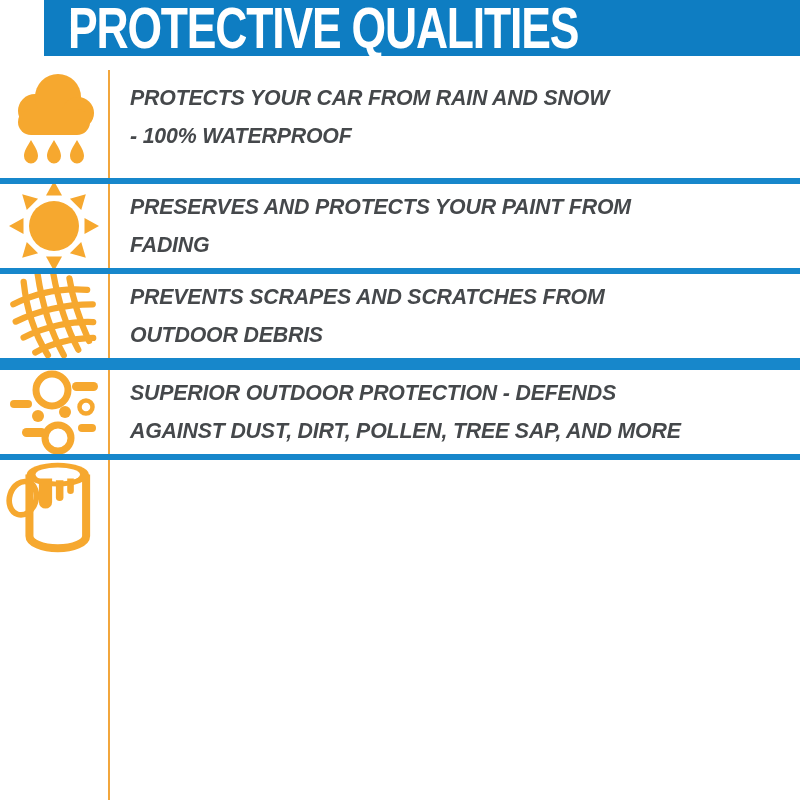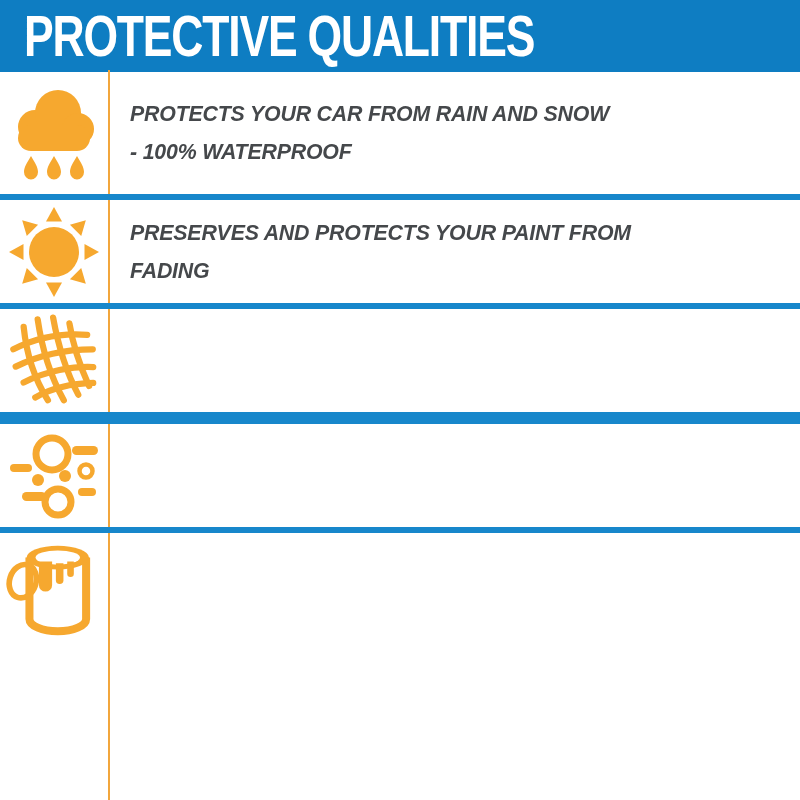--- a/index.html
+++ b/index.html
@@ -5,29 +5,29 @@
   :root{
     --header-bg:#0E7DC2; --divider-blue:#1787CB; --accent-orange:#F2A63C;
     --icon-orange:#F6A82F; --text-gray:#45484B; --background:#FFFFFF;
   }
   *{box-sizing:border-box;}
   html,body{margin:0;padding:0;}
   body{width:800px;height:800px;overflow:hidden;background:var(--background);
        font-family:"Liberation Sans",sans-serif;}
   .page{position:relative;width:800px;height:800px;background:var(--background);}
 
-  .header{height:72px;background:var(--header-bg);display:flex;align-items:center;
-          padding-left:24px;}
+  .header{height:56px;background:var(--header-bg);display:flex;align-items:center;
+          padding-left:24px;margin-left:44px;}
   .title{color:#fff;font-weight:700;font-size:57px;letter-spacing:-1.5px;
          transform:scaleX(.78);transform-origin:left center;white-space:nowrap;}
 
   .accent{position:absolute;left:108px;top:70px;bottom:0;width:2px;
           background:var(--accent-orange);z-index:0;}
 
-  .row{display:flex;height:103px;position:relative;z-index:1;}
+  .row{display:flex;height:84px;position:relative;z-index:1;}
   .row-1{height:122px;}
   .divider{height:6px;background:var(--divider-blue);position:relative;z-index:2;}
 
   .icon-cell{width:108px;flex:none;display:flex;align-items:center;
              justify-content:center;color:var(--icon-orange);}
   .icon-cell svg{overflow:visible;display:block;}
   .text-cell{flex:1;display:flex;flex-direction:column;justify-content:center;
              padding:0 14px 0 22px;min-width:0;}
   .line{font-style:italic;font-weight:700;font-size:22px;line-height:38px;
         color:var(--text-gray);letter-spacing:-0.2px;white-space:nowrap;
@@ -96,20 +96,24 @@
           <path d="M42,8 C39,38 41,70 48,96"></path>
           <path d="M58,10 C56,40 58,70 64,94"></path>
           <path d="M73,20 C71,44 73,66 77,88"></path>
           <path d="M10,32 C36,26 64,28 88,36"></path>
           <path d="M8,50 C36,44 66,46 90,52"></path>
           <path d="M12,68 C38,62 66,64 86,70"></path>
           <path d="M20,86 C42,80 64,82 82,86"></path>
         </g>
       </svg>
     </div>
+    <div class="text-cell">
+      <div class="line">PREVENTS SCRAPES AND SCRATCHES FROM</div>
+      <div class="line">OUTDOOR DEBRIS</div>
+    </div>
   </section>
   <div class="divider"></div>
 
   <div class="divider"></div>
 
   <section class="row">
     <div class="icon-cell">
       <svg width="96" height="100" viewBox="0 0 96 100">
         <g fill="currentColor" stroke="none">
           <rect x="4" y="38" width="22" height="8" rx="4"></rect>
@@ -118,20 +122,24 @@
           <circle cx="59" cy="50" r="6"></circle>
           <rect x="16" y="66" width="24" height="9" rx="4.5"></rect>
           <rect x="72" y="62" width="18" height="8" rx="4"></rect>
         </g>
         <g fill="none" stroke="currentColor">
           <circle cx="46" cy="28" r="16" stroke-width="7"></circle>
           <circle cx="80" cy="45" r="6.5" stroke-width="4.5"></circle>
           <circle cx="52" cy="76" r="13" stroke-width="7"></circle>
         </g>
       </svg>
+    </div>
+    <div class="text-cell">
+      <div class="line">SUPERIOR OUTDOOR PROTECTION - DEFENDS</div>
+      <div class="line">AGAINST DUST, DIRT, POLLEN, TREE SAP, AND MORE</div>
     </div>
   </section>
   <div class="divider"></div>
 
   <section class="row row-6">
     <div class="icon-cell">
       <svg width="102" height="106" viewBox="0 0 108 112">
         <ellipse cx="21" cy="52" rx="14" ry="18" fill="none" stroke="currentColor" stroke-width="6" transform="rotate(18 21 52)"></ellipse>
         <path d="M28,27 L28,92 A30,13 0 0 0 88,92 L88,27" fill="none" stroke="currentColor" stroke-width="8.5"></path>
         <g fill="currentColor">

